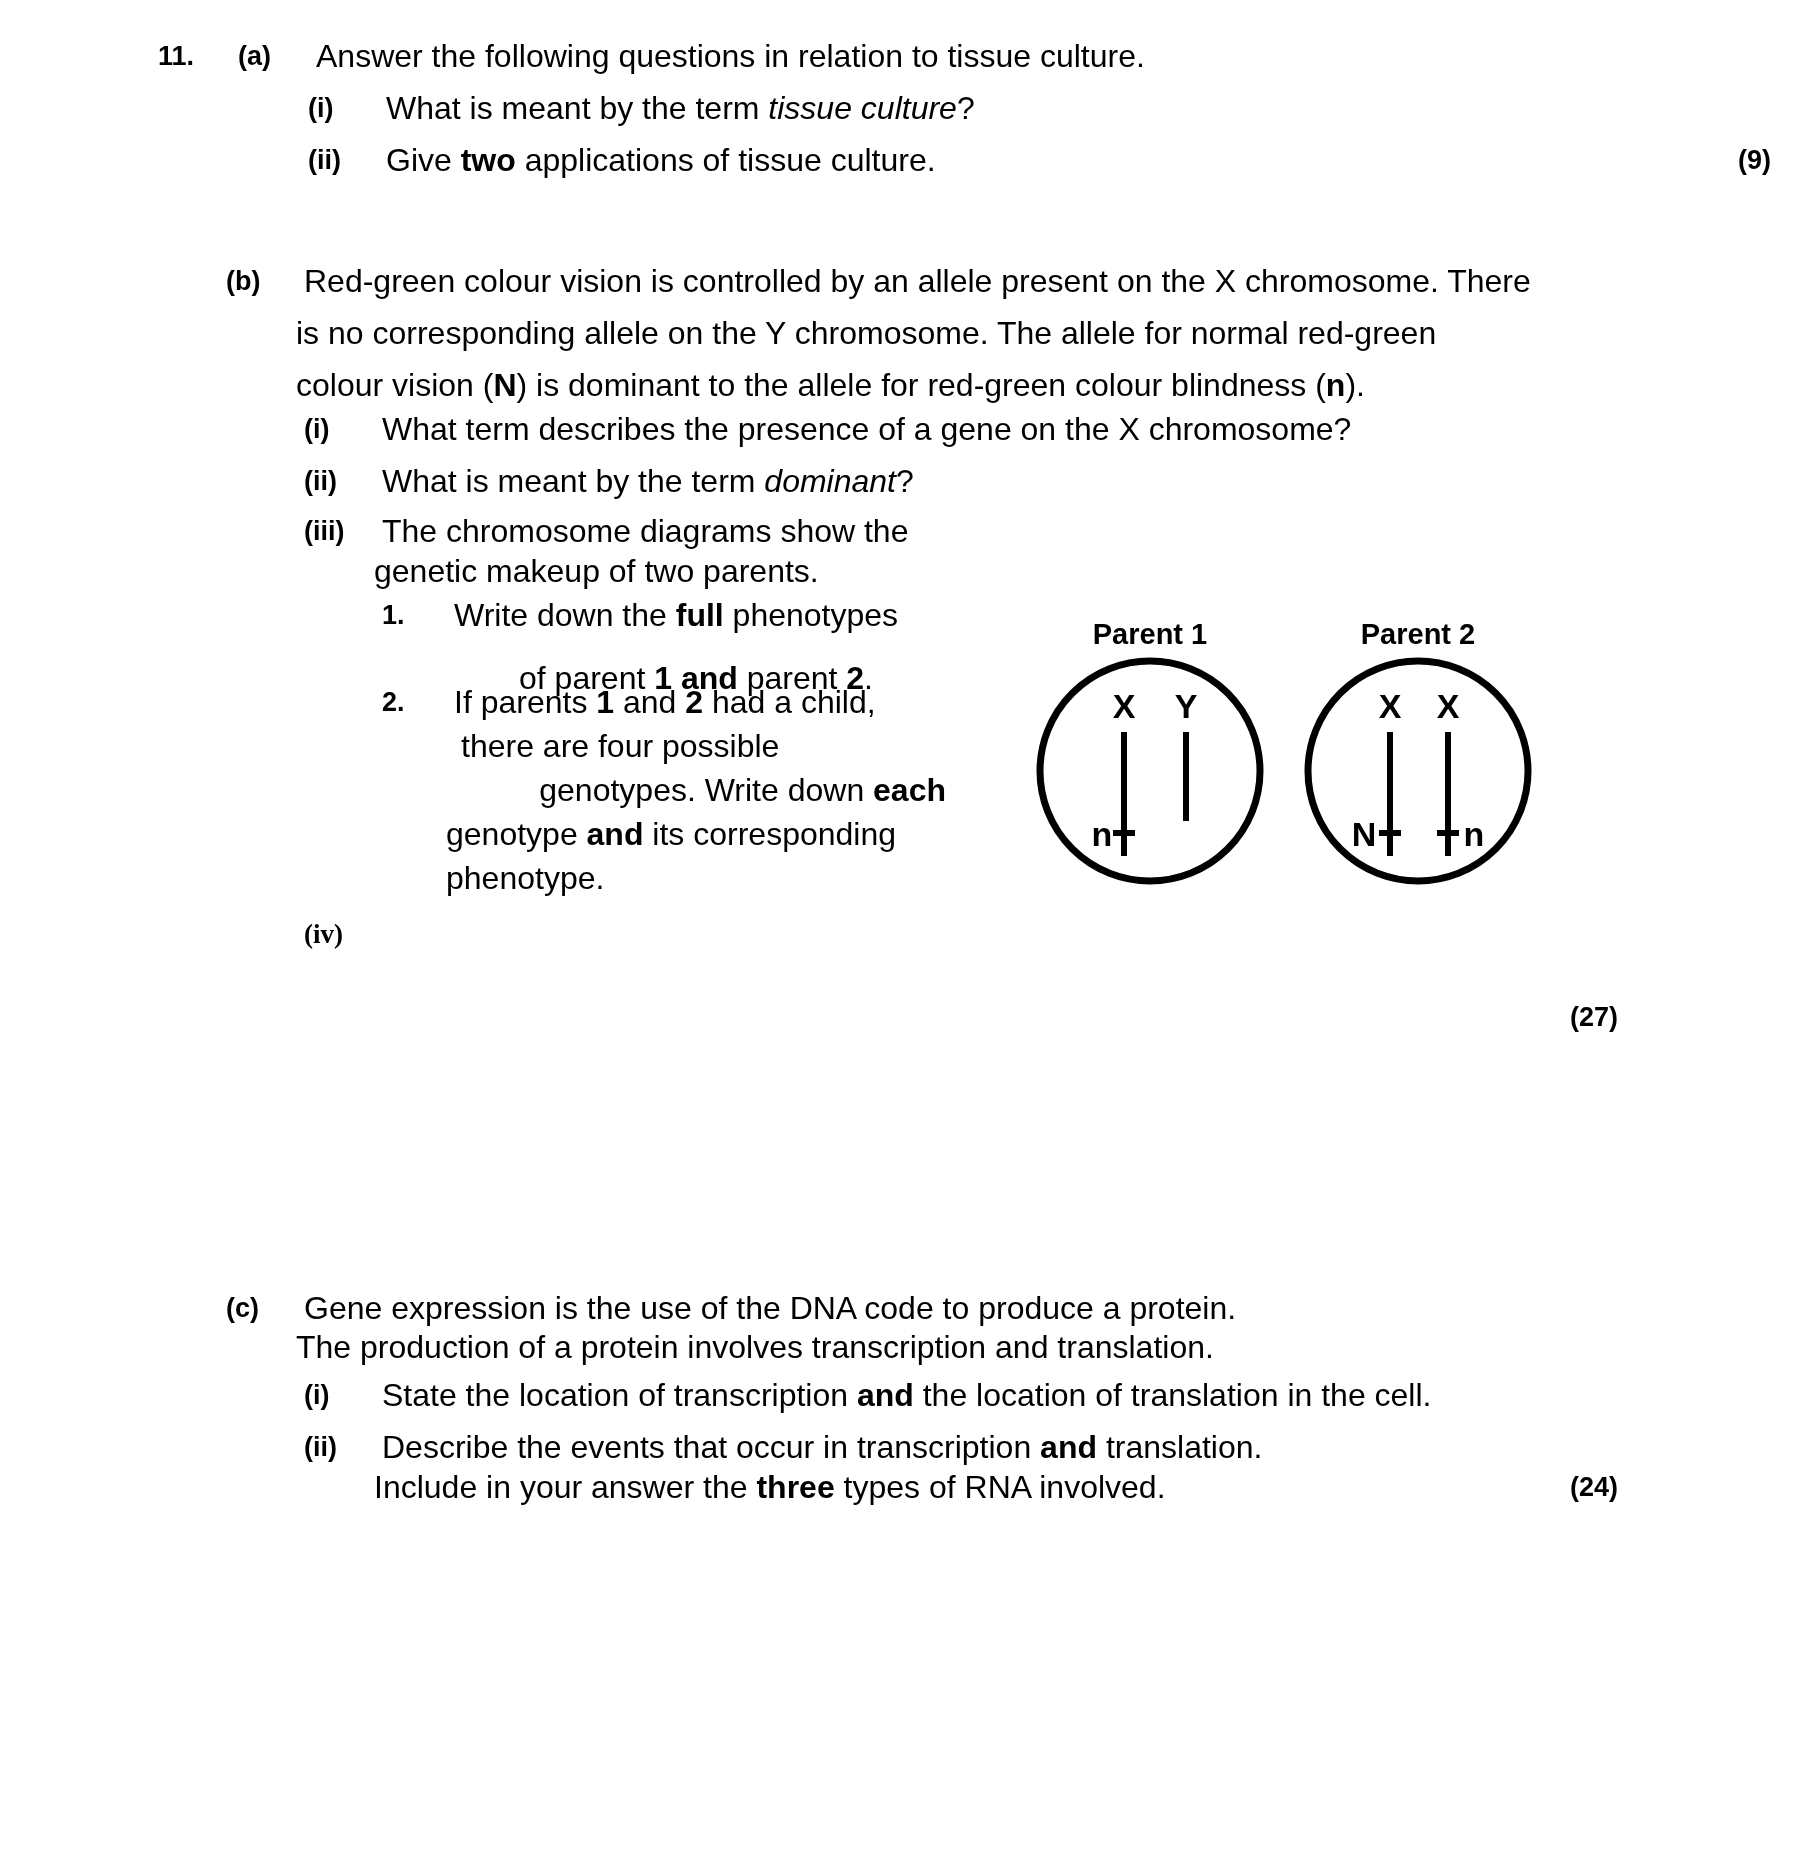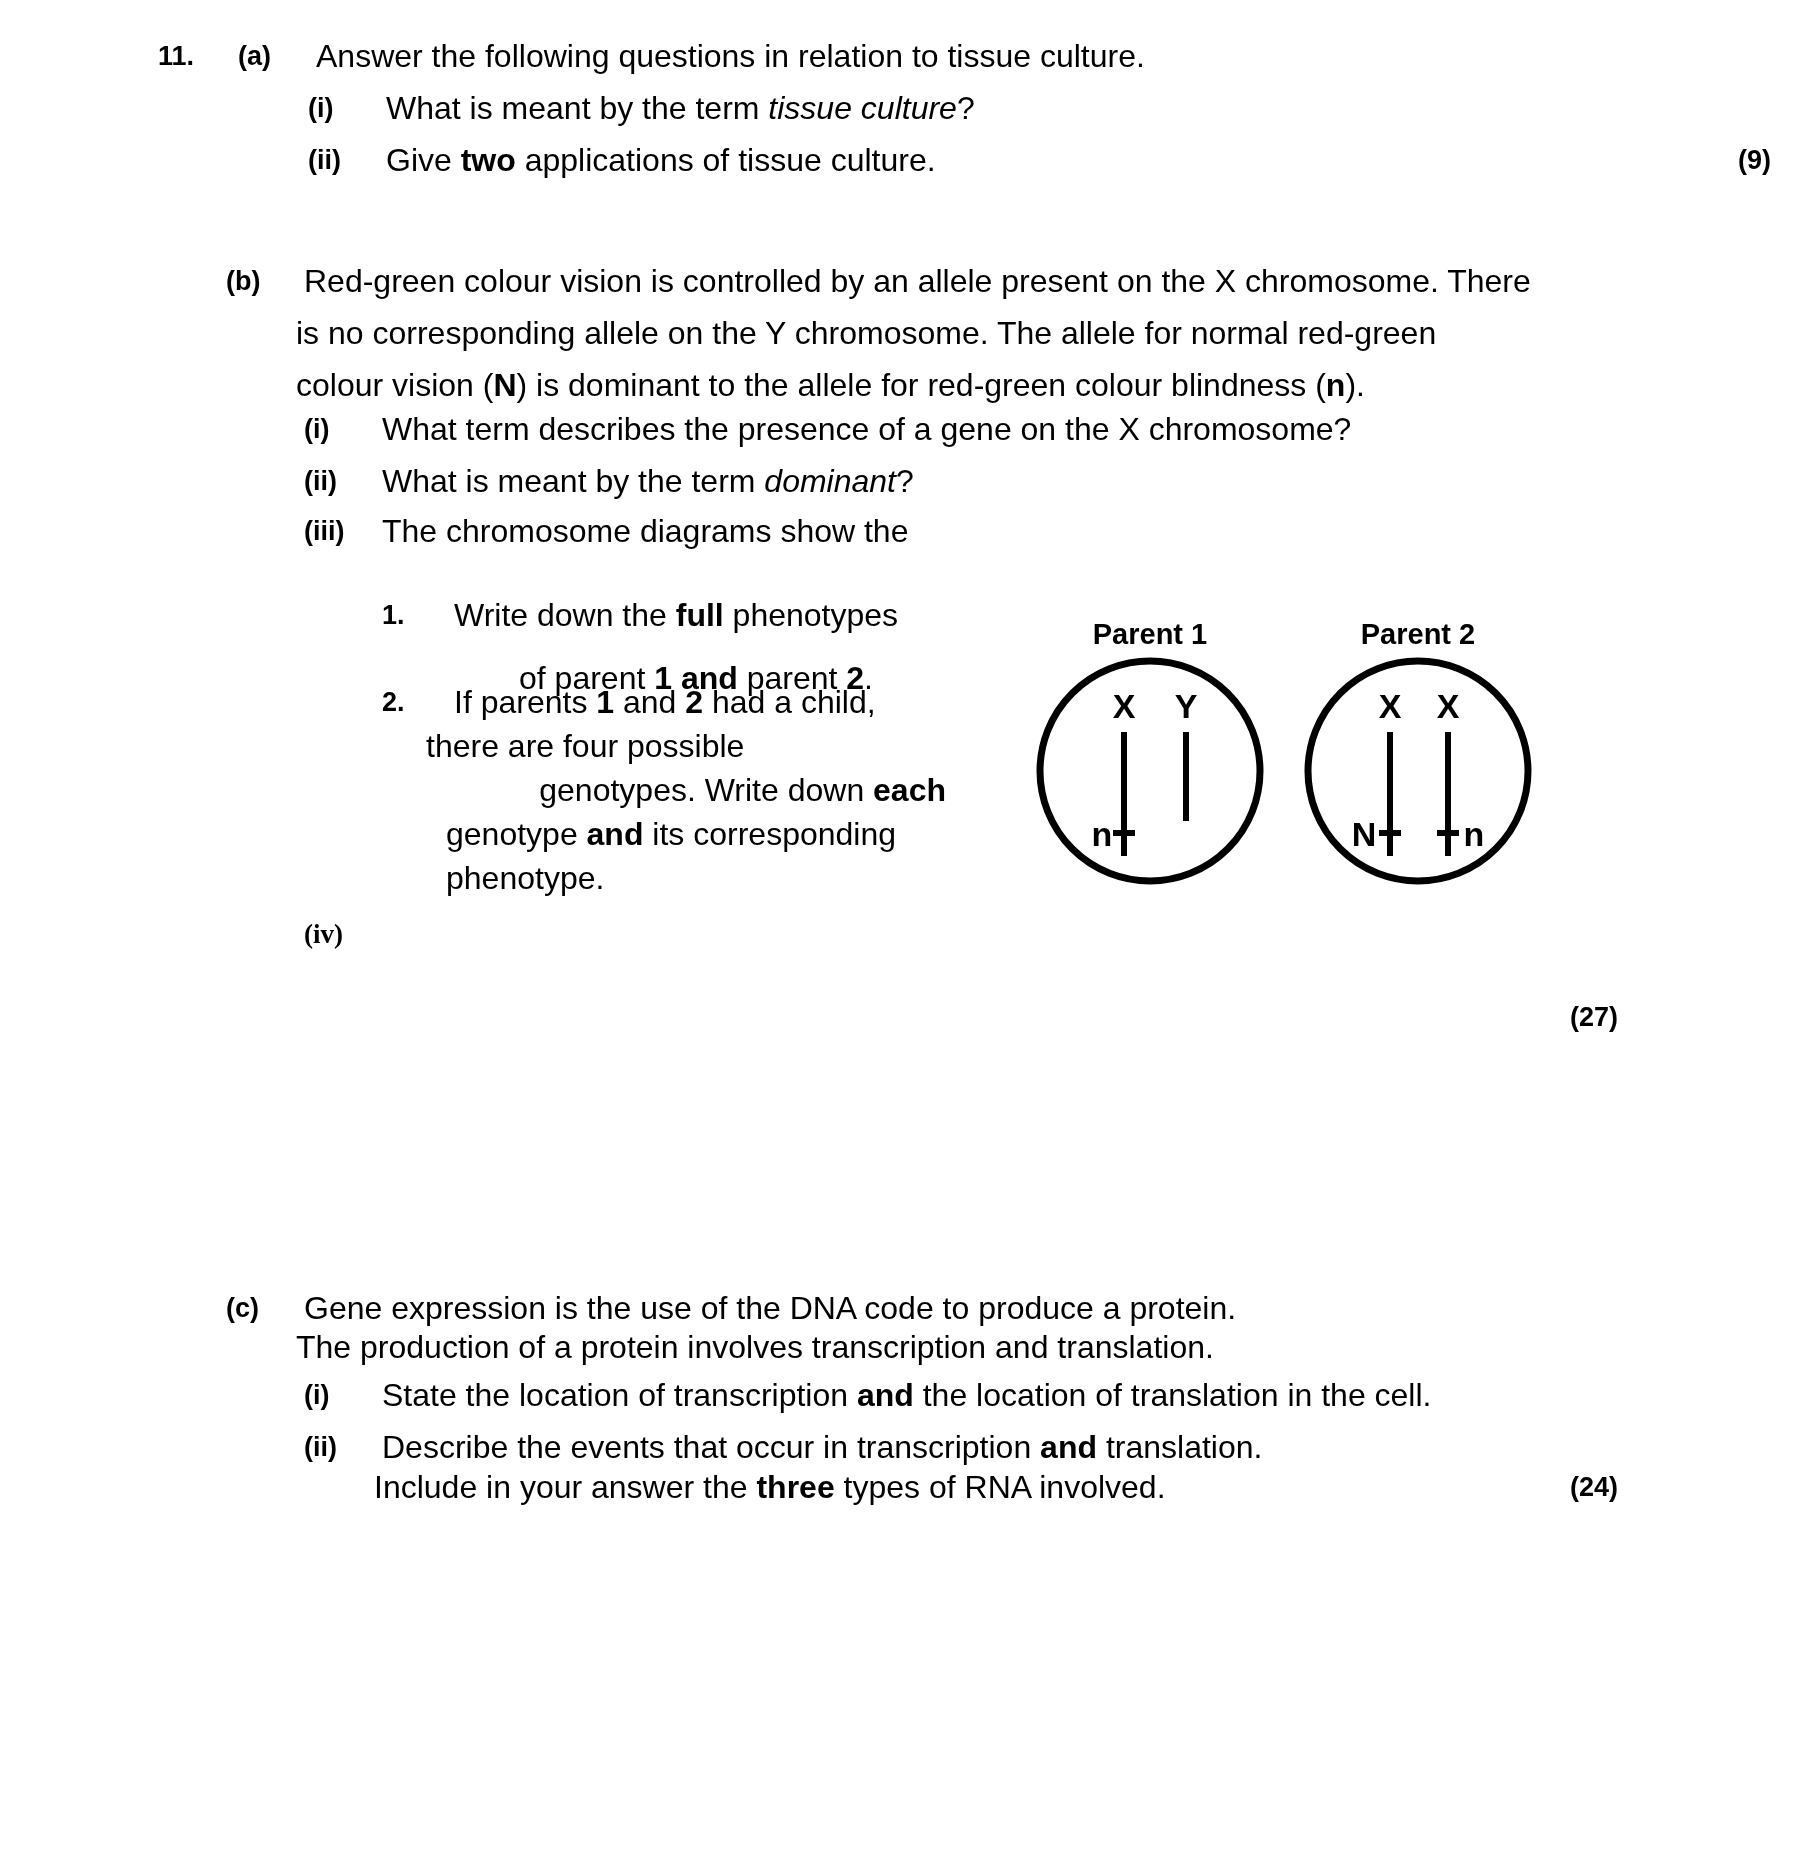--- a/index.html
+++ b/index.html
@@ -124,38 +124,39 @@
     <div class="marker col-roman">(ii)</div>
     <div class="body-text">
       <span>What is meant by the term </span><i>dominant</i><span>?</span>
     </div>
   </div>
 
   <div class="blk q-row" style="left:296px; top:505px; width:620px;">
     <div class="marker col-roman">(iii)</div>
     <div class="body-text">The chromosome diagrams show the</div>
   </div>
+  <div class="blk body-text" style="left:374px; top:545px; width:560px;">genetic makeup of two parents.</div>
 
   <div class="blk q-row" style="left:374px; top:589px; width:560px;">
     <div class="marker col-digit">1.</div>
     <div class="body-text">
       <span>Write down the </span><b>full</b><span> phenotypes</span>
     </div>
   </div>
   <div class="blk body-text" style="left:446px; top:652px; width:500px;text-align:center;">
     <span>of parent </span><b>1 and</b><span> parent </span><b>2</b><span>.</span>
   </div>
 
   <div class="blk q-row" style="left:374px; top:676px; width:560px;">
     <div class="marker col-digit">2.</div>
     <div class="body-text">
       <span>If parents </span><b>1</b><span> and </span><b>2</b><span> had a child,</span>
     </div>
   </div>
-  <div class="blk body-text" style="left:426px; top:720px; width:500px;">there are four possible</div>
+  <div class="blk body-text" style="left:461px; top:720px; width:500px;">there are four possible</div>
   <div class="blk body-text" style="left:446px; top:764px; width:500px;text-align:right;">
     <span>genotypes.  Write down </span><b>each</b>
   </div>
   <div class="blk body-text" style="left:446px; top:808px; width:500px;">
     <span>genotype </span><b>and</b><span> its corresponding</span>
   </div>
   <div class="blk body-text" style="left:446px; top:852px; width:500px;">phenotype.</div>
 
   <div class="blk q-row" style="left:296px; top:908px; width:1474px;font-family:Liberation Serif, serif;">
     <div class="marker col-roman">(iv)</div>

